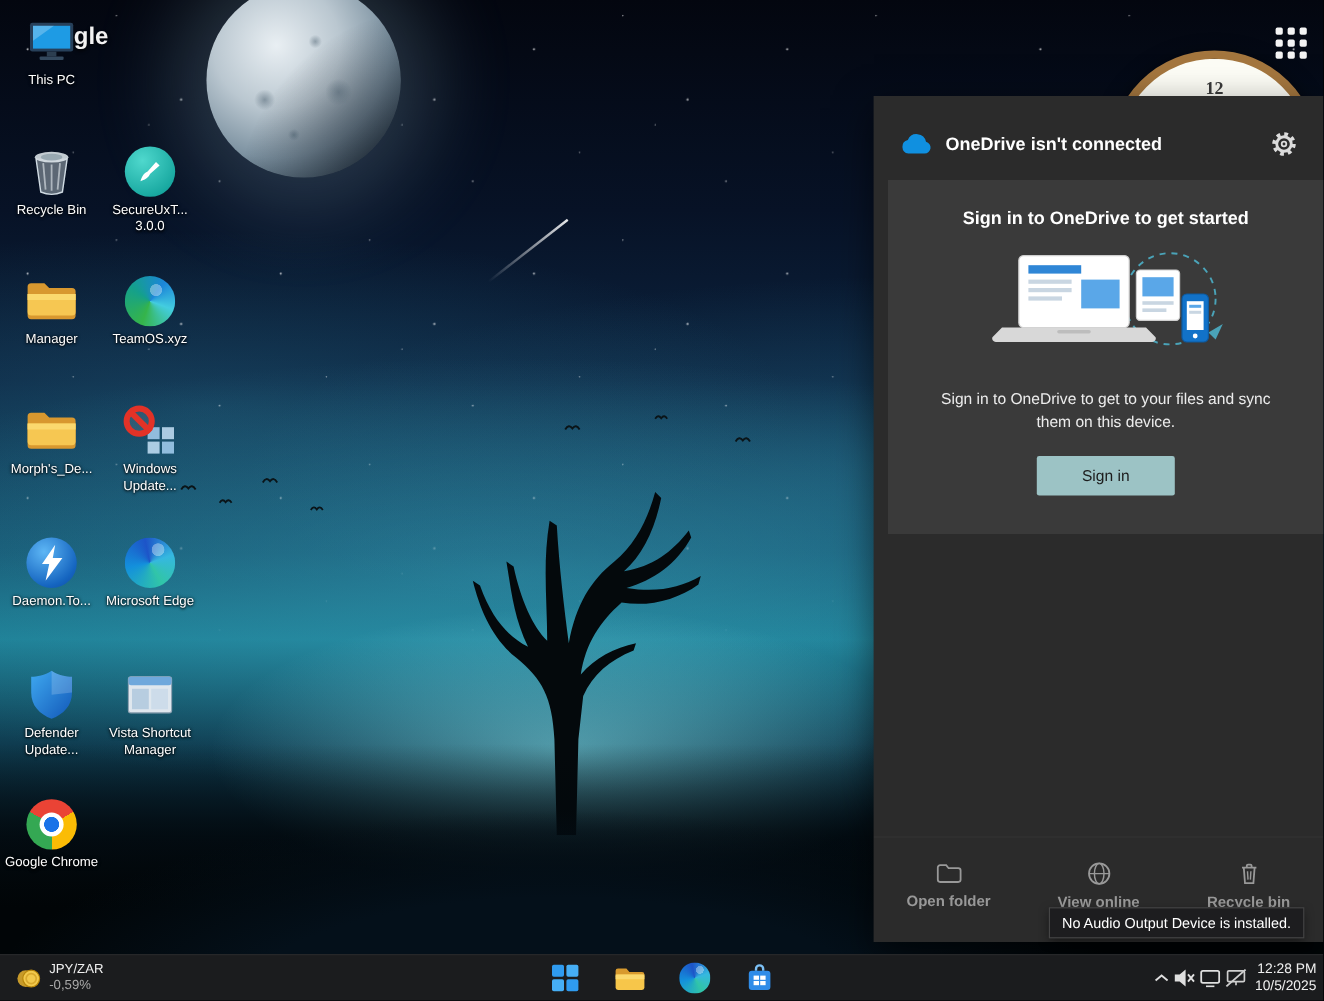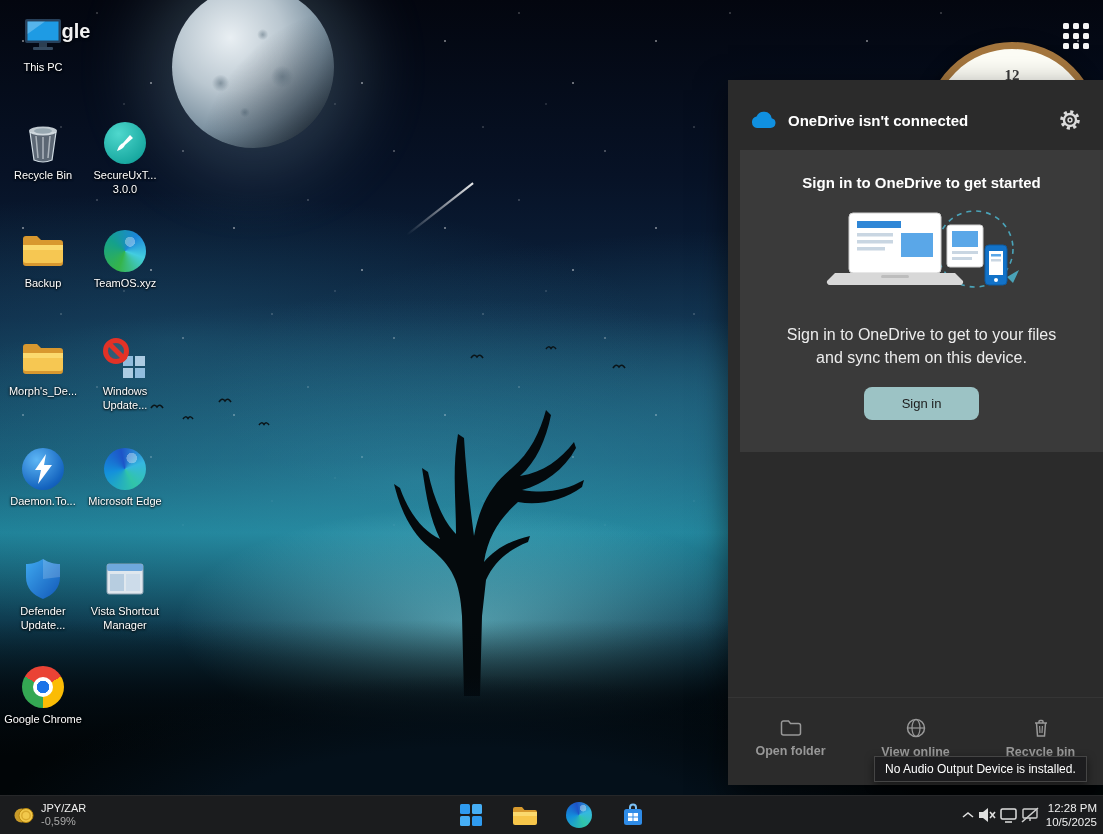--- a/index.html
+++ b/index.html
@@ -92,23 +92,23 @@
 
   
   .onedrive { position:absolute; left:728px; top:80px; width:375px; height:705px; z-index:10;
       background:#2b2b2b; box-shadow:0 10px 30px rgba(0,0,0,.55); color:#fff; }
   .od-header { display:flex; align-items:center; gap:11px; padding:27px 20px 17px 22px; }
   .od-title { font-size:15px; font-weight:700; flex:1; }
   .od-gear { background:none; border:none; cursor:pointer; display:flex; padding:2px; }
   .od-card { margin-left:12px; background:#3a3a3a; padding:24px 39px 32px; text-align:center; }
   .od-heading { font-size:15px; font-weight:700; color:#fff; }
   .od-illustration { margin:16px auto 4px; width:250px; height:100px; }
-  .od-body { font-size:16px; line-height:1.45; color:#ececec; max-width:312px; margin:8px auto 0; }
+  .od-body { font-size:13px; line-height:1.45; color:#ececec; max-width:312px; margin:8px auto 0; }
   .od-signin { display:block; margin:18px auto 0; padding:9px 38px; background:#9cc3c5;
-      color:#1c1c1c; border:none; font-size:13px; font-family:inherit; cursor:pointer; border-radius:8px; }
+      color:#1c1c1c; border:none; font-size:13px; font-family:inherit; cursor:pointer; border-radius:2px; }
   .od-footer { position:absolute; left:0; right:0; bottom:0; height:88px;
       display:grid; grid-template-columns:1fr 1fr 1fr; align-items:center;
       border-top:1px solid rgba(255,255,255,.05); }
   .od-action { display:flex; flex-direction:column; align-items:center; gap:7px; cursor:pointer;
       color:#989898; font-size:12.5px; padding-bottom:6px;font-weight:bold; }
 
   
   .tooltip { position:absolute; left:874px; top:756px; z-index:20; background:#1d1d1f;
       border:1px solid #454545; color:#fff; font-size:12px; padding:5px 10px;
       white-space:nowrap; box-shadow:0 3px 8px rgba(0,0,0,.5); }
@@ -192,21 +192,21 @@
   </div>
 
   <div class="tile" style="left:0;top:228px">
     <div class="ticon">
       <svg width="44" height="36" viewBox="0 0 44 36">
           <path d="M2 6 a3 3 0 0 1 3 -3 h11 l4 4 h19 a3 3 0 0 1 3 3 v20 a3 3 0 0 1 -3 3 H5 a3 3 0 0 1 -3 -3 Z" fill="#d8982f"></path>
           <path d="M2 12 h40 v15 a3 3 0 0 1 -3 3 H5 a3 3 0 0 1 -3 -3 Z" fill="#f6c752"></path>
           <path d="M2 12 h40 v5 H2 Z" fill="#fbd96e"></path>
         </svg>
     </div>
-    <div class="tlabel">Backup</div>
+    <div class="tlabel">Manager</div>
   </div>
 
   <div class="tile" style="left:0;top:336px">
     <div class="ticon">
       <svg width="44" height="36" viewBox="0 0 44 36">
           <path d="M2 6 a3 3 0 0 1 3 -3 h11 l4 4 h19 a3 3 0 0 1 3 3 v20 a3 3 0 0 1 -3 3 H5 a3 3 0 0 1 -3 -3 Z" fill="#d8982f"></path>
           <path d="M2 12 h40 v15 a3 3 0 0 1 -3 3 H5 a3 3 0 0 1 -3 -3 Z" fill="#f6c752"></path>
           <path d="M2 12 h40 v5 H2 Z" fill="#fbd96e"></path>
         </svg>
     </div>

